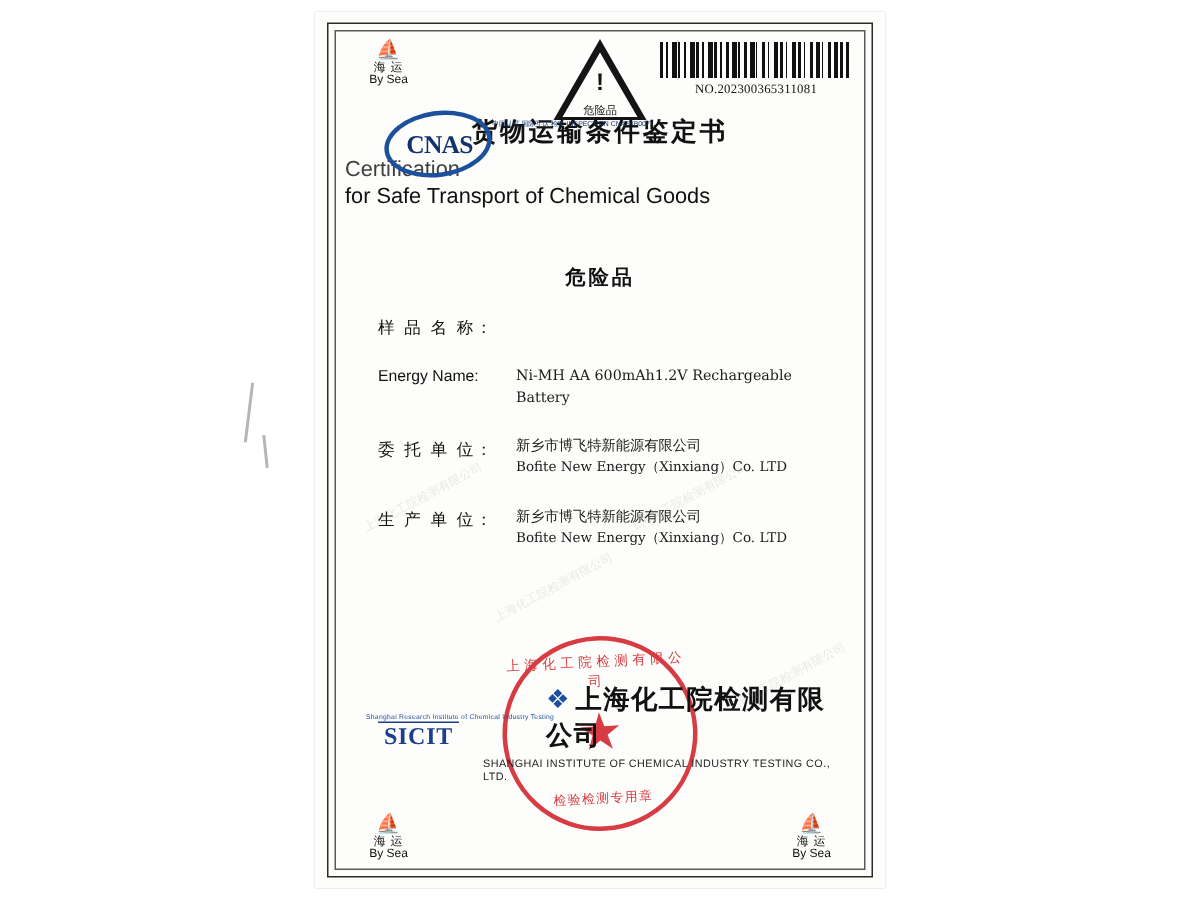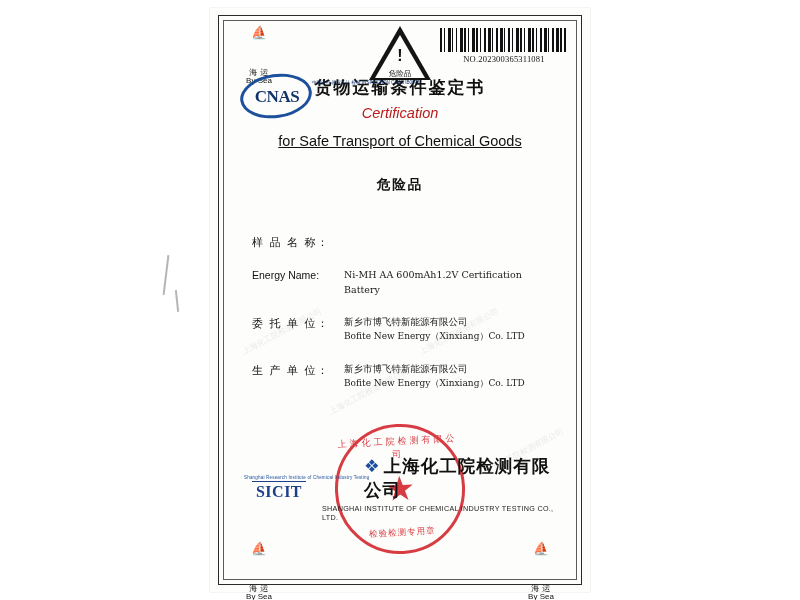--- a/index.html
+++ b/index.html
@@ -70,21 +70,20 @@
     font-size: 13px;
     color: #1a1a1a;
     display: block;
     height: 15px;
   }
   .sea-mark .cn {
     font-size: 8px;
     color: #111;
     display: block;
     letter-spacing: 0.5px;
-    margin-top: 28px;
   }
   .sea-mark .en {
     font-size: 8px;
     color: #111;
     display: block;
   }
   .top-left-sea { left: 6px; top: 0px; }
 
   .barcode-wrap {
     position: absolute;
@@ -168,21 +167,21 @@
   }
 
   
   .title-block {
     position: relative;
     margin-top: 4px;
     height: 78px;
   }
   .cnas {
     position: absolute;
-    left: 10px;
+    left: 26px;
     top: 2px;
     width: 104px;
     height: 46px;
   }
   .cnas .ellipse {
     position: absolute;
     left: 0; top: 0;
     width: 72px; height: 44px;
     border-radius: 50%;
     border: 3px solid #1c4f9c;
@@ -213,49 +212,47 @@
   .main-title {
     text-align: center;
     font-size: 17px;
     font-weight: bold;
     color: #111;
     letter-spacing: 2px;
     padding-top: 4px;
     font-family: "DejaVu Sans", sans-serif;
   }
   .sub-title {
-    text-align: center;
+    text-align: left;
     font-size: 14.5px;
-    color: #b91c1c;
+    color: #404040;
     margin-top: 6px;
     font-family: "Liberation Sans", sans-serif;
-    font-style: italic;
   }
   .sub-title2 {
-    text-align: center;
+    text-align: left;
     font-size: 14.5px;
     color: #111;
-    margin-top: 12px;
+    margin-top: 2px;
     font-family: "Liberation Sans", sans-serif;
-    text-decoration: underline;
   }
 
   .category {
     text-align: center;
     font-size: 13.5px;
     font-weight: bold;
     color: #111;
     margin-top: 26px;
     letter-spacing: 2px;
     font-family: "DejaVu Sans", sans-serif;
   }
 
   
   .fields {
-    margin-top: 40px;
+    margin-top: 16px;
     padding-left: 22px;
     padding-right: 10px;
   }
   .field {
     display: flex;
     align-items: flex-start;
     margin-bottom: 18px;
   }
   .field-label {
     width: 92px;
@@ -457,21 +454,21 @@
       <div class="category">危险品</div>
 
       <div class="fields">
 
         <div class="field">
           <div class="field-label">样 品 名 称：</div>
         </div>
 
         <div class="field">
           <div class="field-label en">Energy Name:</div>
-          <div class="field-value">Ni-MH AA 600mAh1.2V Certification Battery</div>
+          <div class="field-value">Ni-MH AA 600mAh1.2V Rechargeable Battery</div>
         </div>
 
         <div class="field">
           <div class="field-label">委 托 单 位：</div>
           <div class="field-value">
             <span>新乡市博飞特新能源有限公司</span>
             <span class="line2">Bofite New Energy（Xinxiang）Co. LTD</span>
           </div>
         </div>
 

